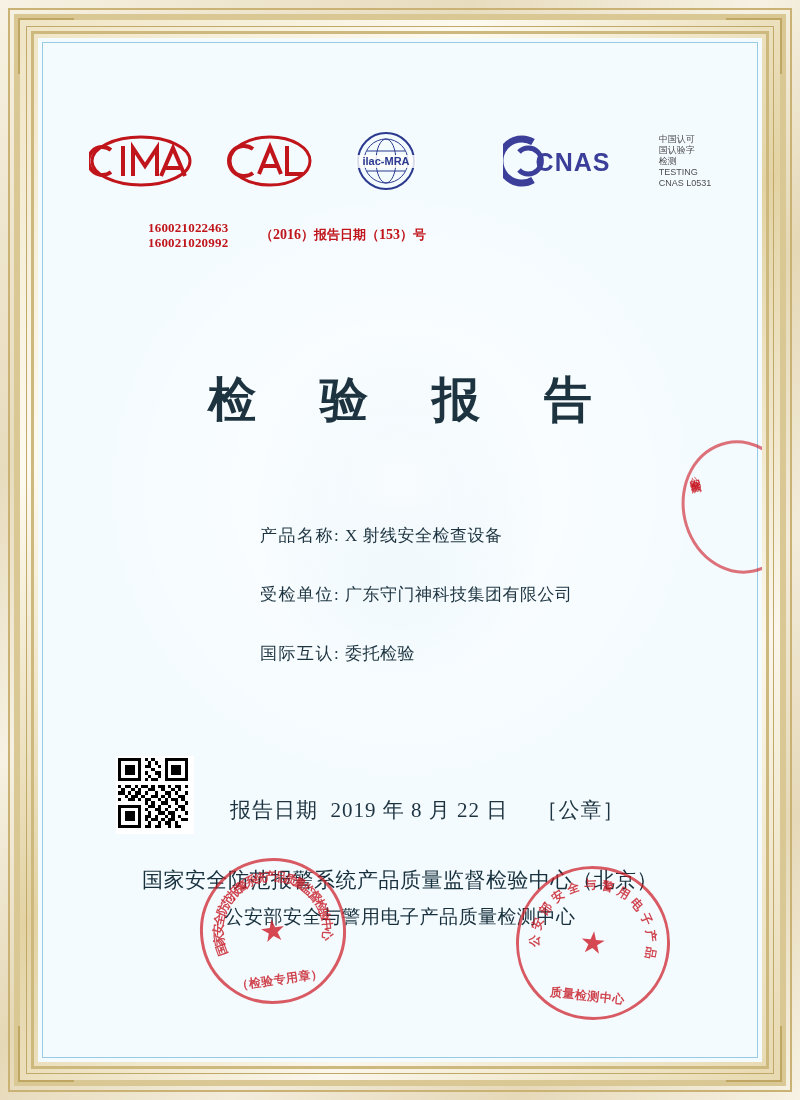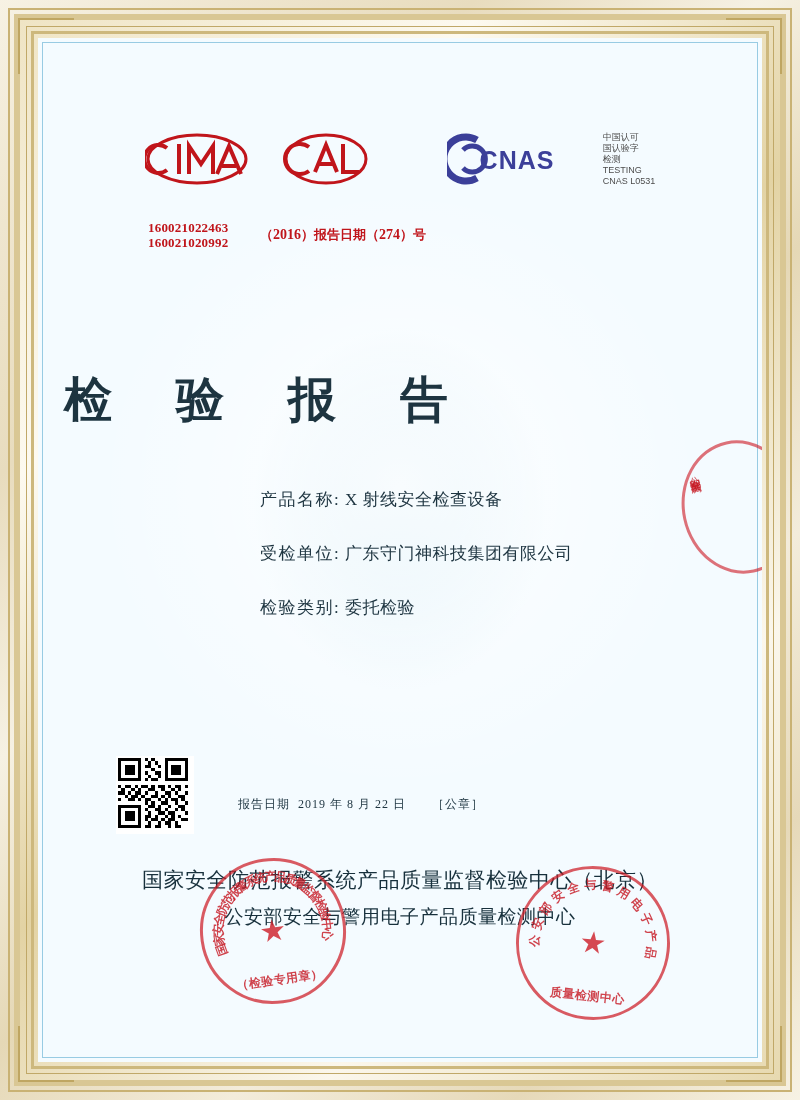--- a/index.html
+++ b/index.html
@@ -145,20 +145,21 @@
     color: #20333d;
     letter-spacing: 1px;
     white-space: nowrap;
   }
 
   
   .big-title {
     position: absolute;
     left: 0; right: 0;
     top: 330px;
+    text-align: center;
     font-size: 48px;
     font-weight: bold;
     color: #1d3440;
     letter-spacing: 26px;
     text-indent: 26px;
     font-family: "Liberation Serif", serif;
   }
 
   
   .fields {
@@ -166,42 +167,43 @@
     left: 222px;
     top: 450px;
     width: 420px;
   }
   .field-row {
     font-size: 17px;
     color: #1d3440;
     margin-bottom: 31px;
     white-space: nowrap;
     letter-spacing: 0.5px;
+    margin-top: 36px;
   }
   .field-label { letter-spacing: 1.5px; }
   .field-value { letter-spacing: 0.5px; }
 
   
   .qr {
     position: absolute;
     left: 78px;
     top: 718px;
     width: 74px;
     height: 74px;
     background: #ffffff;
     padding: 2px;
   }
   .qr svg { display: block; }
 
   
   .date-line {
     position: absolute;
-    left: 200px;
+    left: 192px;
     top: 758px;
-    font-size: 12px;
+    font-size: 21px;
     color: #1d3440;
     letter-spacing: 1px;
     white-space: nowrap;
   }
   .date-line .seal-note { margin-left: 22px; }
 
   
   .issuer {
     position: absolute;
     left: 0; right: 0;
@@ -336,20 +338,32 @@
 
       <div class="logo cal-logo">
         <svg viewBox="0 0 86 58" width="86" height="58" aria-hidden="true">
           <ellipse cx="43" cy="29" rx="40" ry="24" fill="none" stroke="#c0151b" stroke-width="3"></ellipse>
           <path d="M26 17 A15 15 0 1 0 26 41" stroke="#c0151b" stroke-width="4" fill="none"></path>
           <path d="M32 42 L43 15 L54 42 M36 34 L50 34" stroke="#c0151b" stroke-width="4" fill="none"></path>
           <path d="M60 14 L60 42 L76 42" stroke="#c0151b" stroke-width="4" fill="none"></path>
         </svg>
       </div>
 
+      <div class="logo ilac-logo">
+        <svg viewBox="0 0 78 62" width="78" height="62" aria-hidden="true">
+          <circle cx="39" cy="31" r="28" fill="none" stroke="#2b3a8f" stroke-width="2"></circle>
+          <circle cx="39" cy="31" r="22" fill="none" stroke="#2b3a8f" stroke-width="1"></circle>
+          <ellipse cx="39" cy="31" rx="10" ry="22" fill="none" stroke="#2b3a8f" stroke-width="1"></ellipse>
+          <line x1="17" y1="31" x2="61" y2="31" stroke="#2b3a8f" stroke-width="1"></line>
+          <line x1="20" y1="21" x2="58" y2="21" stroke="#2b3a8f" stroke-width="1"></line>
+          <line x1="20" y1="41" x2="58" y2="41" stroke="#2b3a8f" stroke-width="1"></line>
+          <rect x="9" y="25" width="60" height="13" fill="#ffffff" opacity="0.82"></rect>
+          <text x="39" y="35" font-family="Liberation Sans, sans-serif" font-size="11" font-weight="bold" fill="#2b3a8f" text-anchor="middle">ilac-MRA</text>
+        </svg>
+      </div>
 
       <div class="logo cnas-logo">
         <svg viewBox="0 0 118 58" width="118" height="58" aria-hidden="true">
           <path d="M30 10 A22 22 0 1 0 30 48" fill="none" stroke="#3b3f99" stroke-width="7"></path>
           <path d="M16 20 A13 13 0 1 1 16 38" fill="none" stroke="#3b3f99" stroke-width="5"></path>
           <text x="70" y="39" font-family="Liberation Sans, sans-serif" font-size="25" font-weight="bold" fill="#3b3f99" text-anchor="middle" letter-spacing="1">CNAS</text>
         </svg>
       </div>
 
       <div class="cnas-text-block">
@@ -360,37 +374,37 @@
         <div>CNAS L0531</div>
       </div>
     </div>
 
     <div class="accred-numbers">
       <div>160021022463</div>
       <div>160021020992</div>
     </div>
 
     <div class="accred-cal">
-      <span>（</span><span class="big">2016</span><span>）报告日期（</span><span class="big">274</span><span>）号</span>
+      <span>（</span><span class="big">2016</span><span>）报告日期（</span><span class="big">153</span><span>）号</span>
     </div>
 
 
     <div class="big-title">检 验 报 告</div>
 
     <div class="fields">
       <div class="field-row">
         <span class="field-label">产品名称:</span>
         <span class="field-value">X 射线安全检查设备</span>
       </div>
       <div class="field-row">
         <span class="field-label">受检单位:</span>
         <span class="field-value">广东守门神科技集团有限公司</span>
       </div>
       <div class="field-row">
-        <span class="field-label">检验类别:</span>
+        <span class="field-label">国际互认:</span>
         <span class="field-value">委托检验</span>
       </div>
     </div>
 
     <div class="qr">
       <svg viewBox="0 0 21 21" width="70" height="70" shape-rendering="crispEdges" aria-hidden="true">
         <rect width="21" height="21" fill="#ffffff"></rect>
         <g fill="#000000">
           <rect x="0" y="0" width="7" height="1"></rect>
             <rect x="0" y="6" width="7" height="1"></rect>

